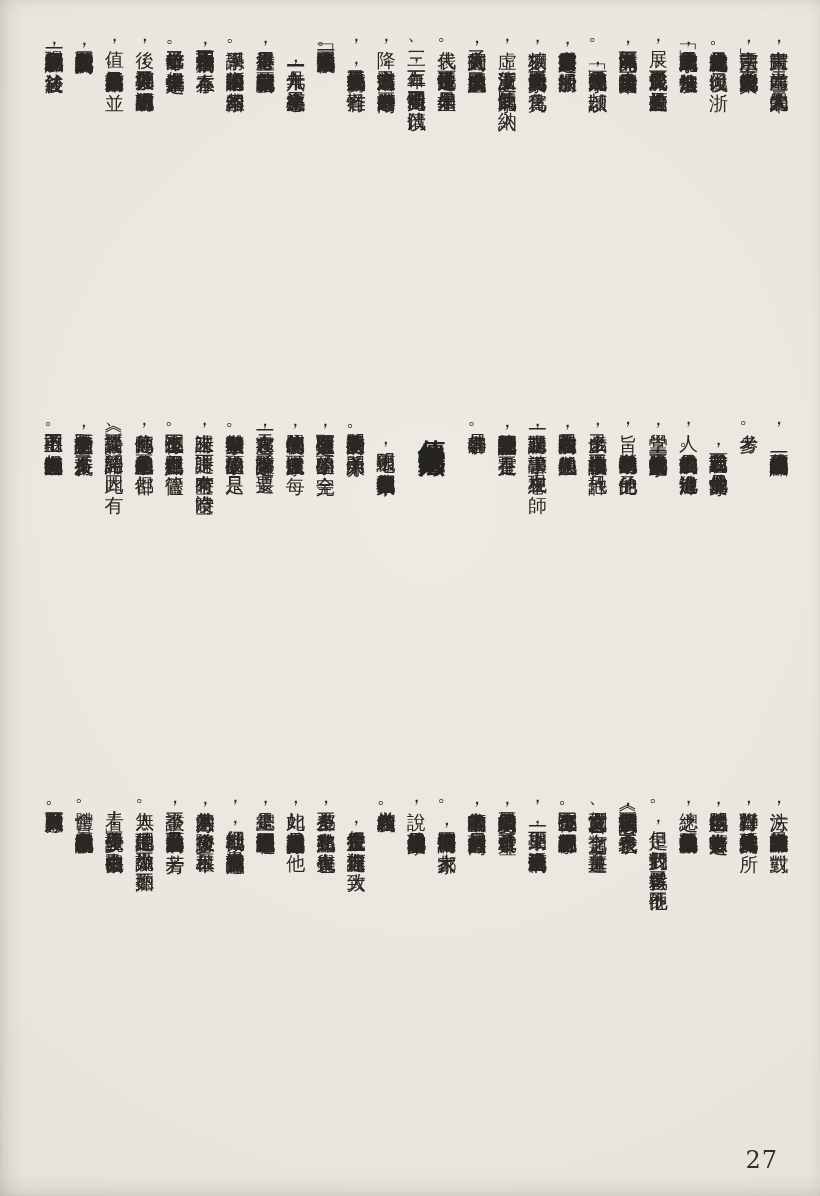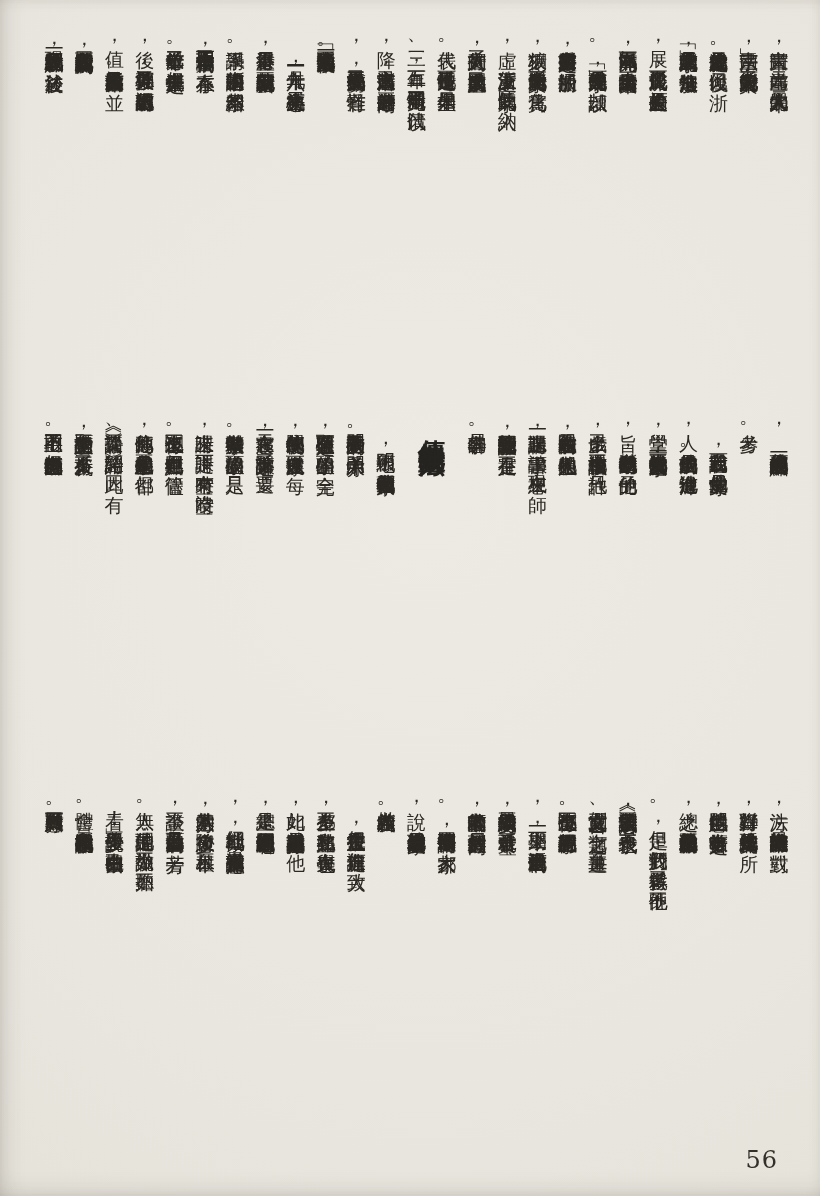--- a/index.html
+++ b/index.html
@@ -123,15 +123,15 @@
       <div class="col">總是畫，讓學生們圍在他的四周靜靜地看</div>
       <div class="col">，仔細地觀察，在最初還講一點作畫應注</div>
       <div class="col">意的基本方法，隨後愈來愈少，甚至根本</div>
       <div class="col">不談畫，只是低着頭自己畫自己的，旁若</div>
       <div class="col">無人。他的理論是：「說不如做，聽不如</div>
       <div class="col">看！」要學生多做少說，由觀察中自己去</div>
       <div class="col">體會。所以今天我來爲他的敎學作說明，</div>
       <div class="col">其困難亦可想而知了。</div>
     </section>
 
-  <div class="page-number">56</div>
+  <div class="page-number">27</div>
 
 </div>
 
 </body></html>

